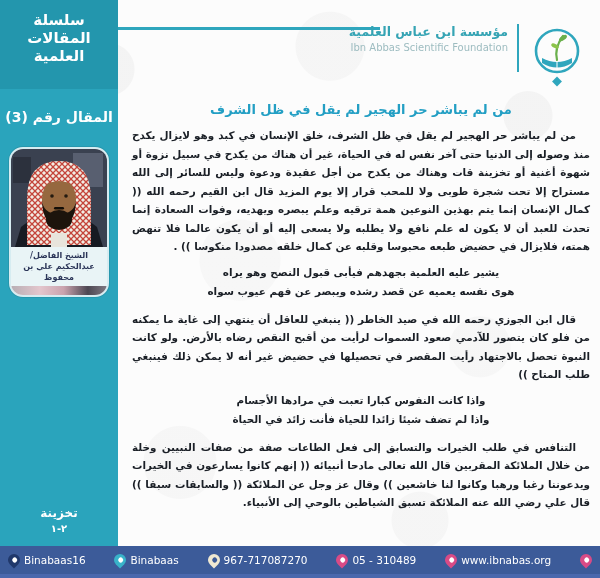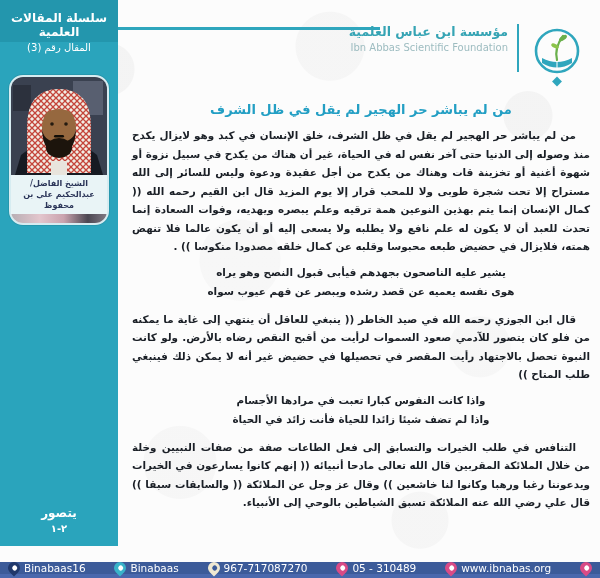--- a/index.html
+++ b/index.html
@@ -16,23 +16,23 @@
       radial-gradient(circle at 30% 80%, rgba(90,90,90,0.035) 0 36px, transparent 37px),
       radial-gradient(circle at 70% 90%, rgba(90,90,90,0.04) 0 28px, transparent 29px);
   }
 
   
   .sidebar {
     position:absolute; left:0; top:0; width:118px; height:546px;
     background:#2aa4bc; color:#fff; text-align:center; direction:rtl;
   }
   .series-band {
-    background:#2396ad; padding:11px 6px 3px; font-size:12px; font-weight:bold;
+    background:#2396ad; padding:11px 6px 24px; font-size:15px; font-weight:bold;
   }
-  .article-no { font-size:10px; font-weight:normal; }
+  .article-no { margin-top:20px; font-size:14px; font-weight:bold; }
   .photo-frame {
     width:100px; margin:22px auto 0; border:2px solid #d6ecf1; border-radius:14px;
     overflow:hidden; background:#fff; box-shadow:0 0 0 1px rgba(0,0,0,0.08);
   }
   .photo-frame svg { display:block; }
   .photo-caption {
     background:#e9f4f6; color:#2b3558; font-size:8px; font-weight:bold;
     line-height:11px; padding:3px 2px;
   }
   .photo-strip { height:9px; background:linear-gradient(90deg,#b8aeb4,#e3c6cd 30%,#caa3ae 55%,#4c4752 80%,#807a84); }
@@ -55,21 +55,21 @@
   }
   .para {
     direction:rtl; text-align:justify; color:#1a1f26;
     font-size:10.4px; font-weight:bold; line-height:18.5px; margin-top:9px;
     text-indent:14px;
   }
   .verse-block { direction:rtl; text-align:center; color:#1a1f26; font-size:10.4px; font-weight:bold; line-height:19px; margin-top:7px; }
 
   
   .bottom-bar {
-    position:absolute; left:0; bottom:0; width:600px; height:16px;
+    position:absolute; left:0; bottom:0; width:600px; height:32px;
     background:#3c5b99; border-bottom:4px solid #4a68ad;
     display:flex; align-items:center; justify-content:space-between;
     padding:0 8px; color:#fff;
   }
   .f-item { display:flex; align-items:center; gap:4px; }
   .f-label { font-size:10.5px; }
   .f-label.ar { direction:rtl; font-weight:bold; font-size:9.5px; }
   .pin {
     position:relative; width:12px; height:12px; border-radius:50% 50% 50% 0;
     transform:rotate(-45deg); display:inline-block; flex:0 0 auto;
@@ -115,21 +115,21 @@
         <rect x="40" y="84" width="16" height="14" fill="#e8e4dc"></rect>
       </svg>
       <div class="photo-caption">
         <div>الشيخ الفاضل/</div>
         <div>عبدالحكيم علي بن محفوظ</div>
       </div>
       <div class="photo-strip"></div>
     </div>
 
     <div class="page-indicator">
-      <div class="page-label">يتصور</div>
+      <div class="page-label">تخزينة</div>
       <div class="page-number">٢-١</div>
     </div>
   </aside>
 
   <main class="content">
     <div class="top-line"></div>
 
     <header class="org-header">
       <div class="org-names">
         <div class="org-ar">مؤسسة ابن عباس العلمية</div>
@@ -145,21 +145,21 @@
         <path d="M29,38 L29,46" stroke="#fff" stroke-width="1"></path>
         <rect x="25.5" y="54" width="7" height="7" fill="#2fa6bd" transform="rotate(45 29 57.5)"></rect>
       </svg>
     </header>
 
     <h1 class="doc-title">من لم يباشر حر الهجير لم يقل في ظل الشرف</h1>
 
     <p class="para">من لم يباشر حر الهجير لم يقل في ظل الشرف، خلق الإنسان في كبد وهو لايزال يكدح منذ وصوله إلى الدنيا حتى آخر نفس له في الحياة، غير أن هناك من يكدح في سبيل نزوة أو شهوة أغنية أو تخزينة قات وهناك من يكدح من أجل عقيدة ودعوة وليس للسائر إلى الله مستراح إلا تحت شجرة طوبى ولا للمحب قرار إلا يوم المزيد قال ابن القيم رحمه الله (( كمال الإنسان إنما يتم بهذين النوعين همة ترقيه وعلم يبصره ويهديه، وفوات السعادة إنما تحدث للعبد أن لا يكون له علم نافع ولا يطلبه ولا يسعى إليه أو أن يكون عالما فلا تنهض همته، فلايزال في حضيض طبعه محبوسا وقلبه عن كمال خلقه مصدودا منكوسا )) .</p>
 
     <div class="verse-block">
-      <div>يشير عليه الناصحون بجهدهم فيأبى قبول النصح وهو يراه</div>
+      <div>يشير عليه العلمية بجهدهم فيأبى قبول النصح وهو يراه</div>
       <div>هوى نفسه يعميه عن قصد رشده ويبصر عن فهم عيوب سواه</div>
     </div>
 
     <p class="para">قال ابن الجوزي رحمه الله في صيد الخاطر (( ينبغي للعاقل أن ينتهي إلى غاية ما يمكنه من فلو كان يتصور للآدمي صعود السموات لرأيت من أقبح النقص رضاه بالأرض. ولو كانت النبوة تحصل بالاجتهاد رأيت المقصر في تحصيلها في حضيض غير أنه لا يمكن ذلك فينبغي طلب المتاح ))</p>
 
     <div class="verse-block">
       <div>واذا كانت النفوس كبارا تعبت في مرادها الأجسام</div>
       <div>واذا لم تضف شيئا زائدا للحياة فأنت زائد في الحياة</div>
     </div>
 

